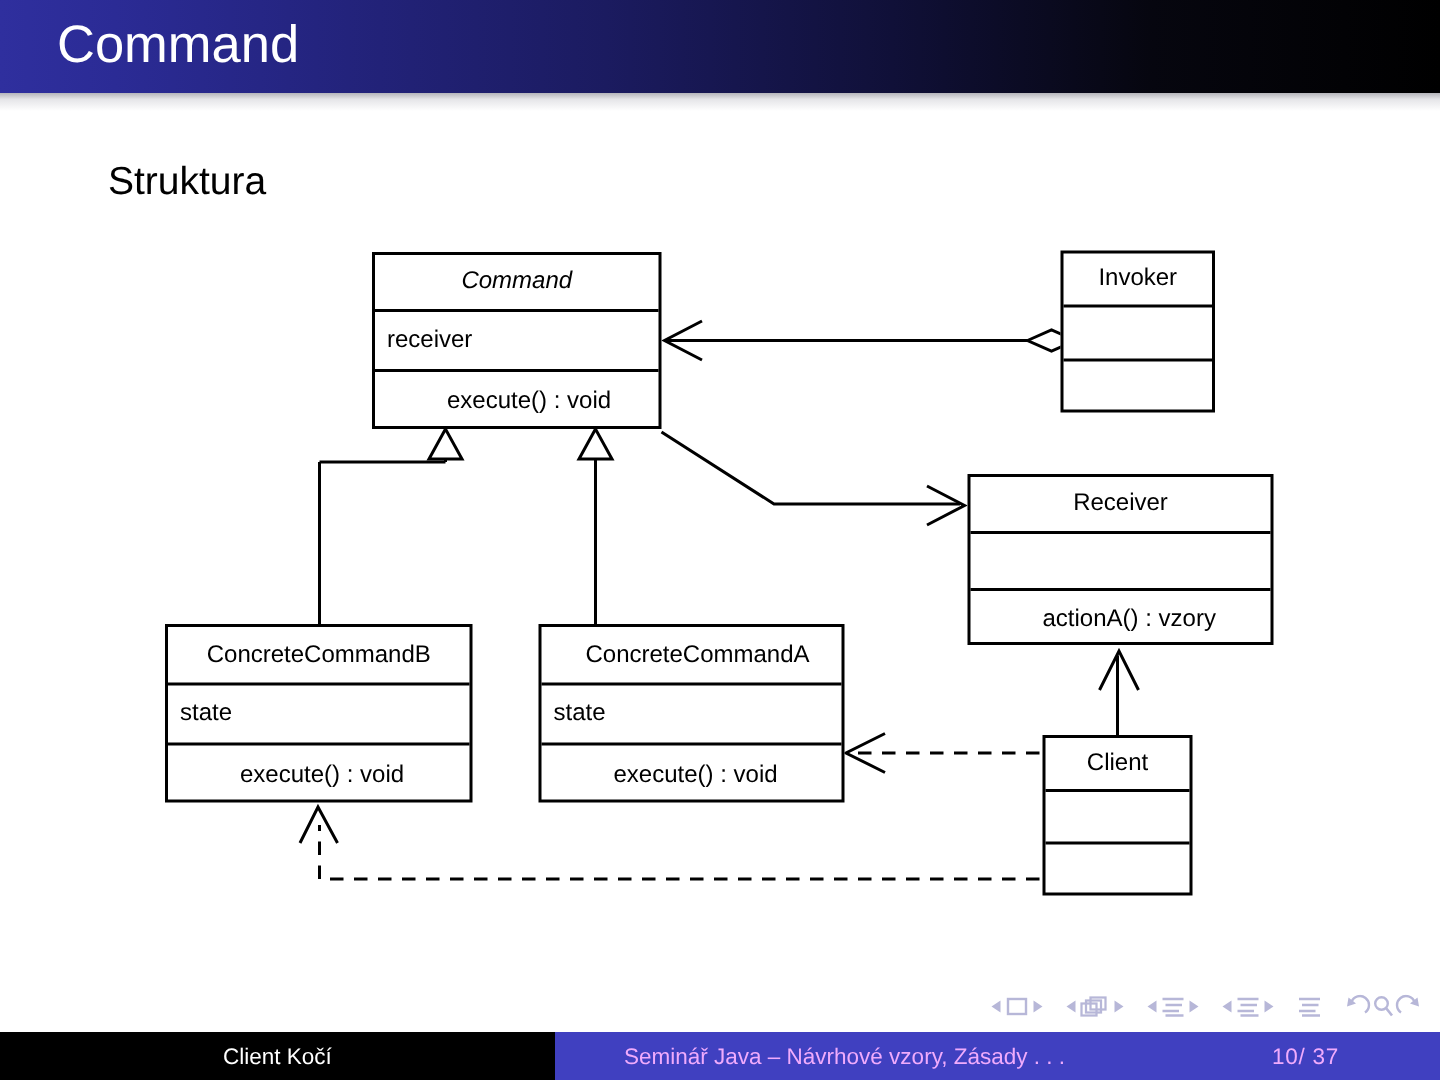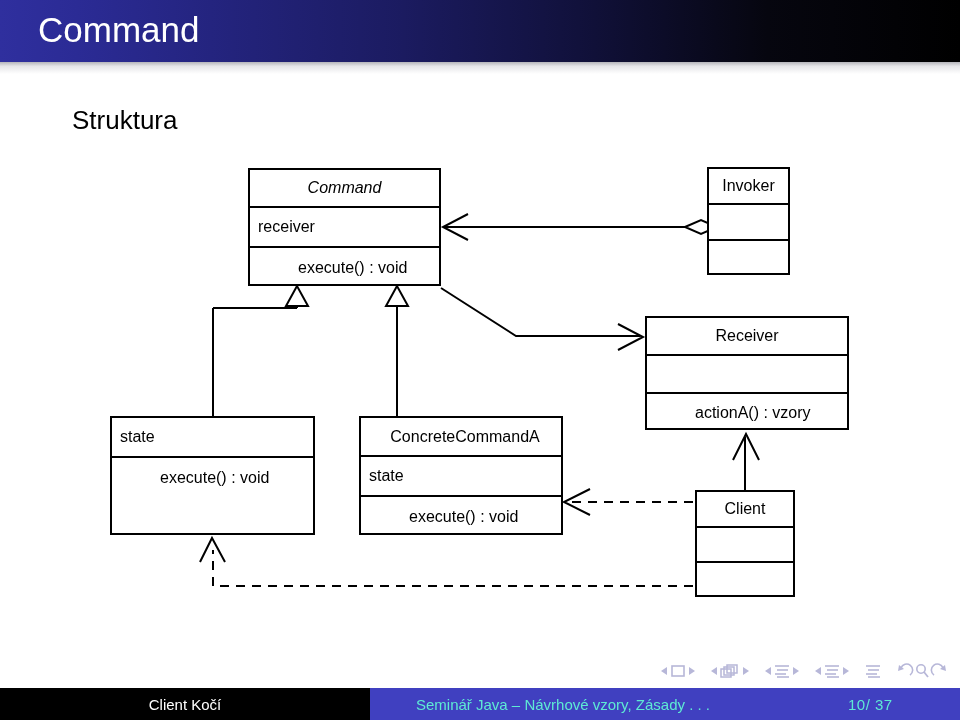--- a/index.html
+++ b/index.html
@@ -95,21 +95,21 @@
     justify-content: flex-start;
     padding-left: 8px;
   }
 
   
   #class-command      { left: 248px; top: 168px; width: 193px; height: 118px; }
   #class-command .r1  { height: 38px; }
   #class-command .r2  { height: 40px; }
   #class-command .r3  { height: 40px; }
 
-  #class-invoker      { left: 707px; top: 167px; width: 83px; height: 108px; }
+  #class-invoker      { left: 707px; top: 167px; width: 103px; height: 108px; }
   #class-invoker .r1  { height: 36px; }
   #class-invoker .r2  { height: 36px; }
   #class-invoker .r3  { height: 36px; }
 
   #class-receiver      { left: 645px; top: 316px; width: 204px; height: 114px; }
   #class-receiver .r1  { height: 38px; }
   #class-receiver .r2  { height: 38px; }
   #class-receiver .r3  { height: 38px; }
 
   #class-ccb      { left: 110px; top: 416px; width: 205px; height: 119px; }
@@ -167,21 +167,21 @@
     color: #ffffff;
     display: flex;
     align-items: center;
     justify-content: center;
     font-size: 15px;
     white-space: nowrap;
   }
   #footer-main {
     flex: 1;
     background: #4040c0;
-    color: #5eead4;
+    color: #f0abfc;
     display: flex;
     align-items: center;
     font-size: 15px;
     white-space: nowrap;
     position: relative;
   }
   #footer-subject {
     position: absolute;
     left: 46px;
   }
@@ -249,20 +249,21 @@
     <div class="uml-row uml-member r3"></div>
   </div>
 
   <div class="uml-class" id="class-receiver">
     <div class="uml-row uml-name r1">Receiver</div>
     <div class="uml-row uml-member r2"></div>
     <div class="uml-row uml-member r3">actionA() : vzory</div>
   </div>
 
   <div class="uml-class" id="class-ccb">
+    <div class="uml-row uml-name r1">ConcreteCommandB</div>
     <div class="uml-row uml-member r2">state</div>
     <div class="uml-row uml-member r3">execute() : void</div>
   </div>
 
   <div class="uml-class" id="class-cca">
     <div class="uml-row uml-name r1">ConcreteCommandA</div>
     <div class="uml-row uml-member r2">state</div>
     <div class="uml-row uml-member r3">execute() : void</div>
   </div>
 

